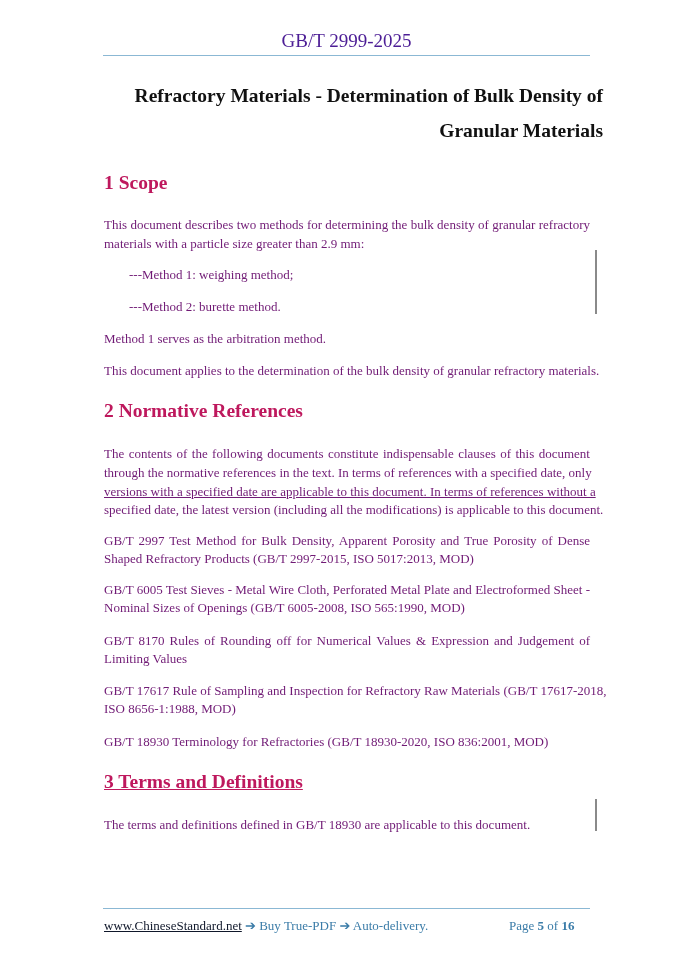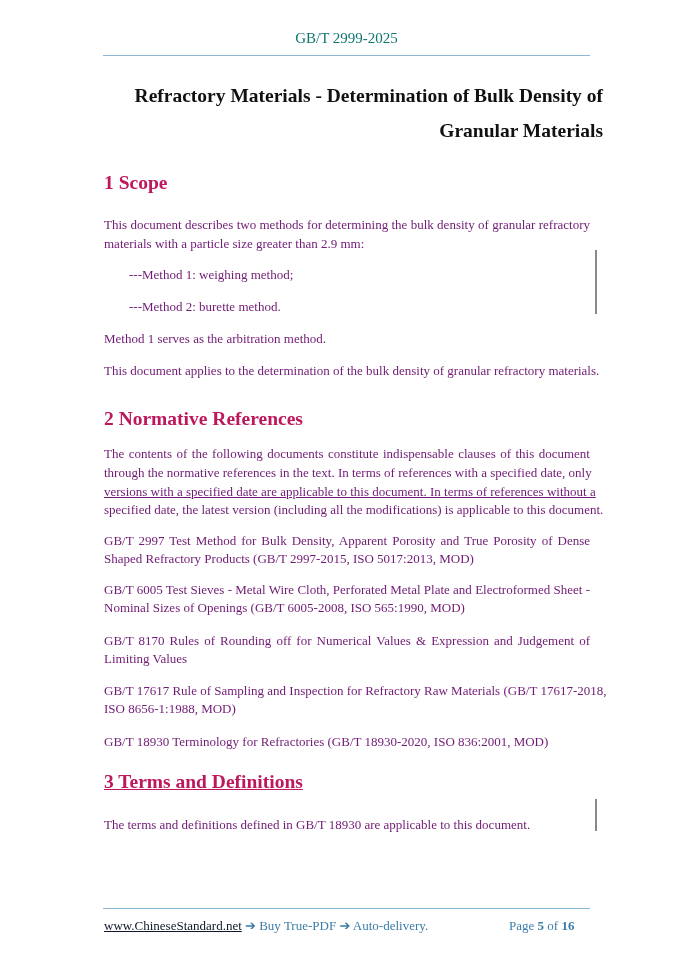--- a/index.html
+++ b/index.html
@@ -1,19 +1,19 @@
 <!DOCTYPE html>
 <html><head>
 <meta charset="utf-8">
 <style>
   html, body { margin: 0; padding: 0; background: #ffffff; }
   body { width: 693px; height: 980px; position: relative; overflow: hidden;
          font-family: "Liberation Serif", "DejaVu Serif", serif; color: #1a1a1a; }
   .page-header { position: absolute; left: 103px; top: 30px; width: 487px; text-align: center;
-         font-size: 15px; color: #0f766e; }
+         font-size: 19px; color: #4c1d95; }
   .header-rule { position: absolute; left: 103px; top: 55px; width: 487px; height: 1px; background: #8bb8d4; }
   .doc-title { position: absolute; left: 90px; width: 513px; text-align: right; font-weight: bold;
          font-size: 19.5px; color: #111; margin: 0; }
   .h2 { position: absolute; left: 104px; font-weight: bold; font-size: 19.5px; color: #be185d; margin: 0; }
   .para { position: absolute; left: 104px; width: 486px; font-size: 13px; line-height: 20px;
           text-align: justify; color: #701a75; margin: 0; }
   .para.single { text-align: left; white-space: nowrap; }
   .para.last-justify { text-align-last: justify; }
   .indent { left: 129px; }
   .change-bar { position: absolute; left: 595px; width: 1.5px; background: #8a8a8a; }
@@ -35,21 +35,21 @@
 
 <h2 class="h2" style="top:172px;">1 Scope</h2>
 <p class="para single last-justify" style="top:215px;">This document describes two methods for determining the bulk density of granular refractory</p>
 <p class="para single" style="top:234px;">materials with a particle size greater than 2.9 mm:</p>
 <p class="para single indent" style="top:265px;">---Method 1: weighing method;</p>
 <p class="para single indent" style="top:297px;">---Method 2: burette method.</p>
 <p class="para single" style="top:329px;">Method 1 serves as the arbitration method.</p>
 <p class="para single" style="top:361px;">This document applies to the determination of the bulk density of granular refractory materials.</p>
 <div class="change-bar" style="top:250px;height:64px;"></div>
 
-<h2 class="h2" style="top:400px;margin-top:8px;">2 Normative References</h2>
+<h2 class="h2" style="top:400px;">2 Normative References</h2>
 <p class="para single last-justify" style="top:444px;">The contents of the following documents constitute indispensable clauses of this document</p>
 <p class="para single last-justify" style="top:463px;">through the normative references in the text. In terms of references with a specified date, only</p>
 <p class="para single last-justify" style="top:482px;text-decoration:underline;">versions with a specified date are applicable to this document. In terms of references without a</p>
 <p class="para single" style="top:500px;">specified date, the latest version (including all the modifications) is applicable to this document.</p>
 
 <p class="para single last-justify" style="top:531px;">GB/T 2997 Test Method for Bulk Density, Apparent Porosity and True Porosity of Dense</p>
 <p class="para single" style="top:549px;">Shaped Refractory Products (GB/T 2997-2015, ISO 5017:2013, MOD)</p>
 
 <p class="para single last-justify" style="top:580px;">GB/T 6005 Test Sieves - Metal Wire Cloth, Perforated Metal Plate and Electroformed Sheet -</p>
 <p class="para single" style="top:598px;">Nominal Sizes of Openings (GB/T 6005-2008, ISO 565:1990, MOD)</p>

